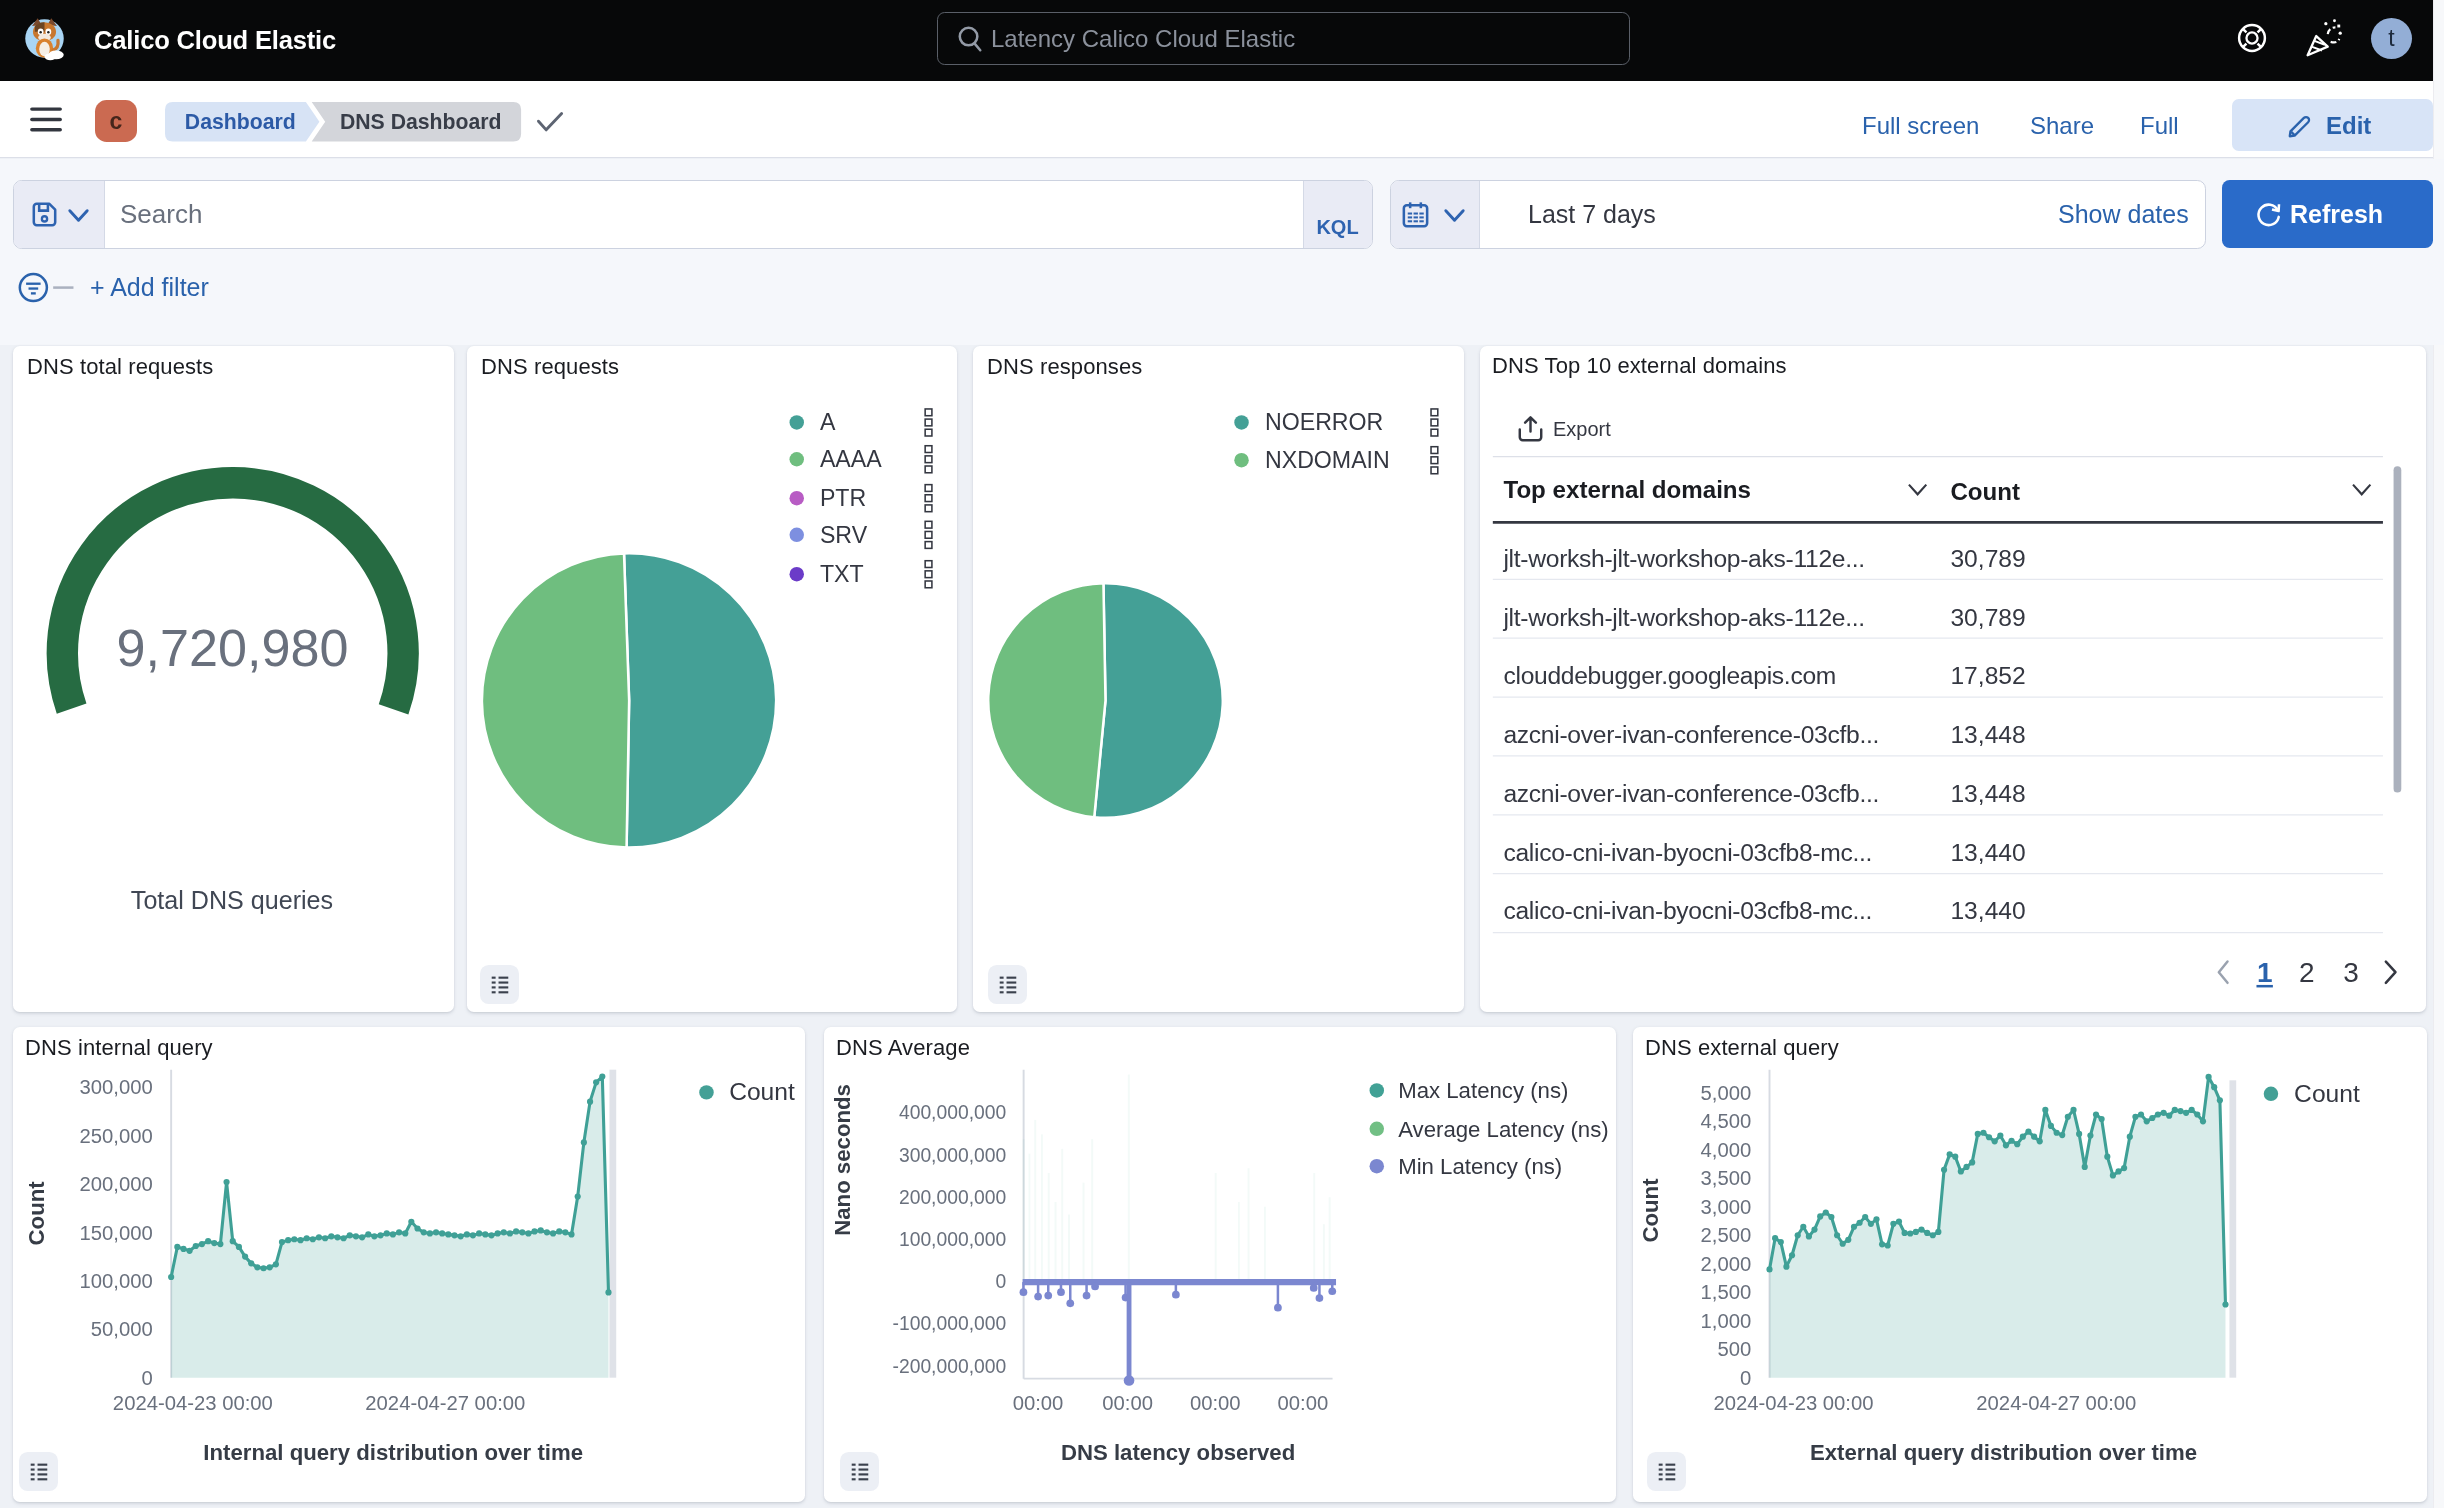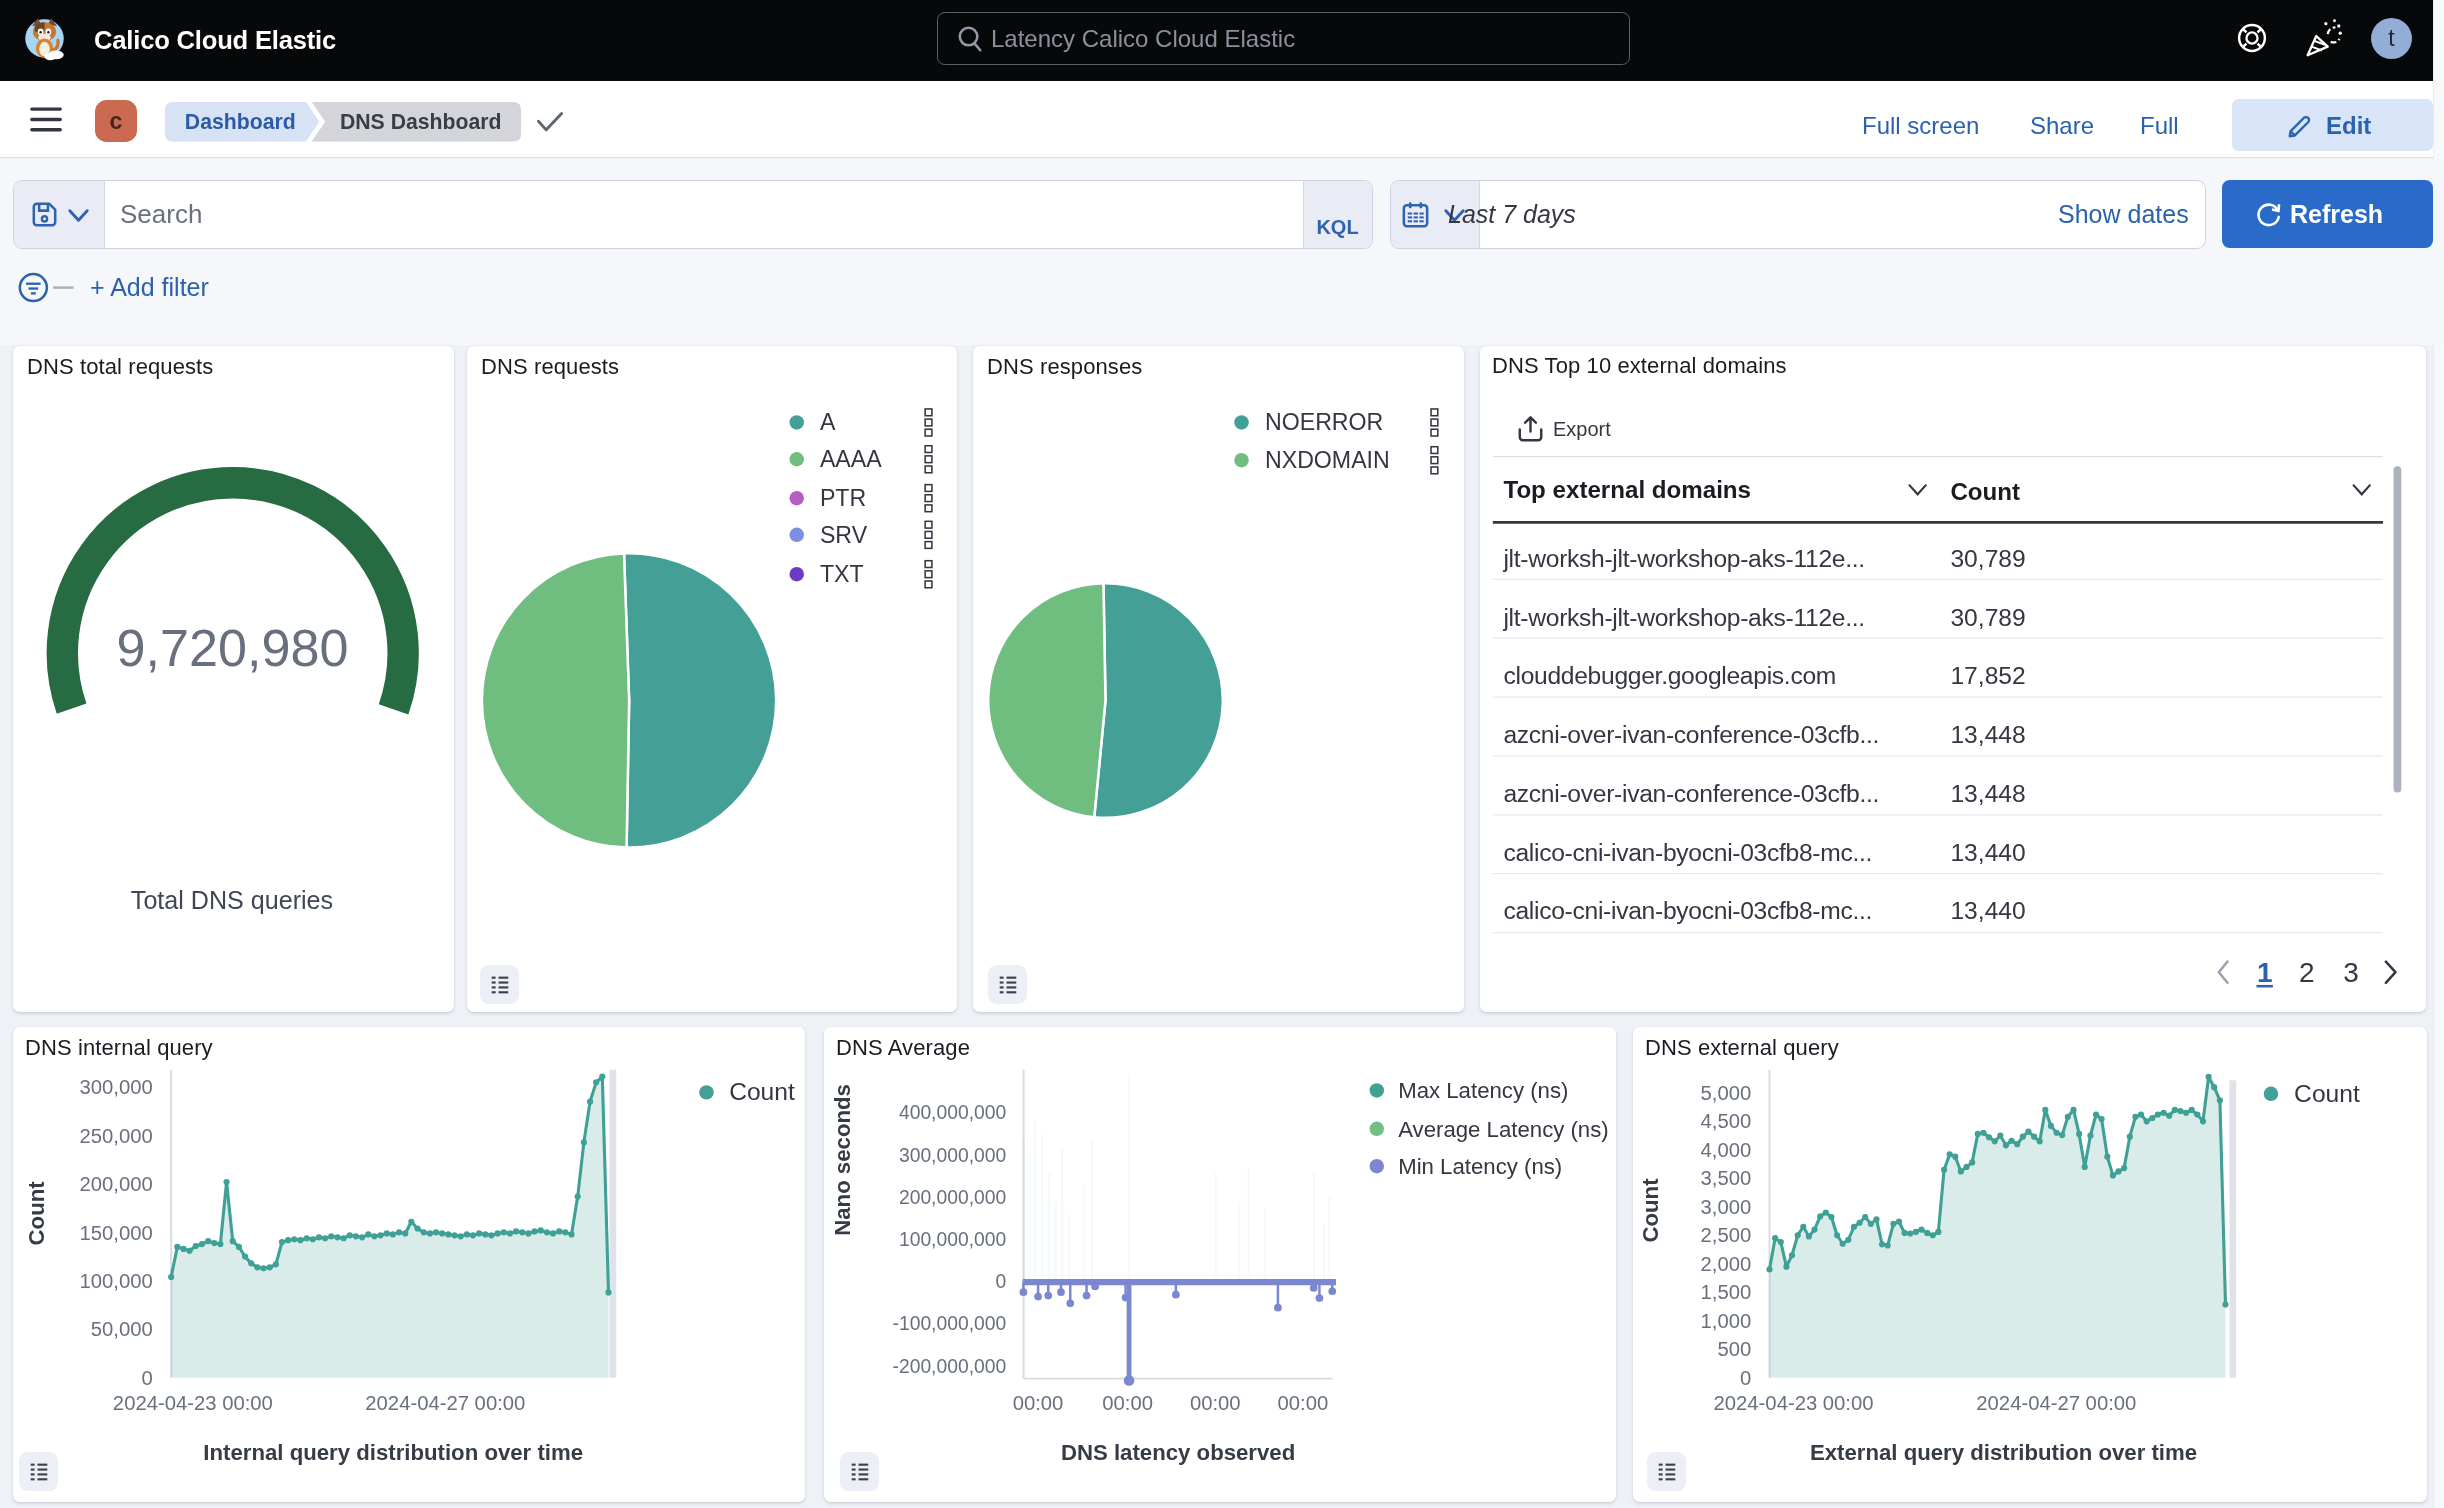--- a/index.html
+++ b/index.html
@@ -114,21 +114,21 @@
       <line x1="15" y1="20" x2="19.5" y2="20"></line>
       <line x1="21" y1="20" x2="25.5" y2="20"></line>
    <line x1="9" y1="24" x2="13.5" y2="24"></line>
       <line x1="15" y1="24" x2="19.5" y2="24"></line>
       <line x1="21" y1="24" x2="25.5" y2="24"></line>
   </g>
 </svg>
 <svg width="27" height="27" style="left:1441px;top:202px" viewBox="0 0 28 28">
   <path d="M5 9 l9 10 l9 -10" fill="none" stroke="#2e63b0" stroke-width="3" stroke-linecap="round" stroke-linejoin="round"></path>
 </svg>
-<div class="abs" style="left:1448px;top:200px;font-size:25px;color:#343741;font-style:italic;">Last 7 days</div>
+<div class="abs" style="left:1528px;top:200px;font-size:25px;color:#343741;">Last 7 days</div>
 <div class="abs" style="left:2058px;top:200px;font-size:25px;color:#2a62ac;">Show dates</div>
 <div class="abs" style="left:2222px;top:180px;width:211px;height:68px;background:#2a6bc9;border-radius:7.7px;"></div>
 <svg width="35" height="35" style="left:2251px;top:196px" viewBox="0 0 36 36">
   <path d="M27.5 14.5 a10.5 10.5 0 1 0 1 7" fill="none" stroke="#fff" stroke-width="2.6" stroke-linecap="round"></path>
   <path d="M28.8 8.5 l-0.4 7 l-6.8 -1.6" fill="none" stroke="#fff" stroke-width="2.6" stroke-linejoin="round"></path>
 </svg>
 <div class="abs" style="left:2290px;top:200px;font-size:25px;font-weight:bold;color:#fff;">Refresh</div>
 
 <svg width="116" height="58" style="left:0;top:261px" viewBox="0 0 120 60">
   <circle cx="34.5" cy="27.5" r="14" fill="none" stroke="#2a62ac" stroke-width="2.6"></circle>

